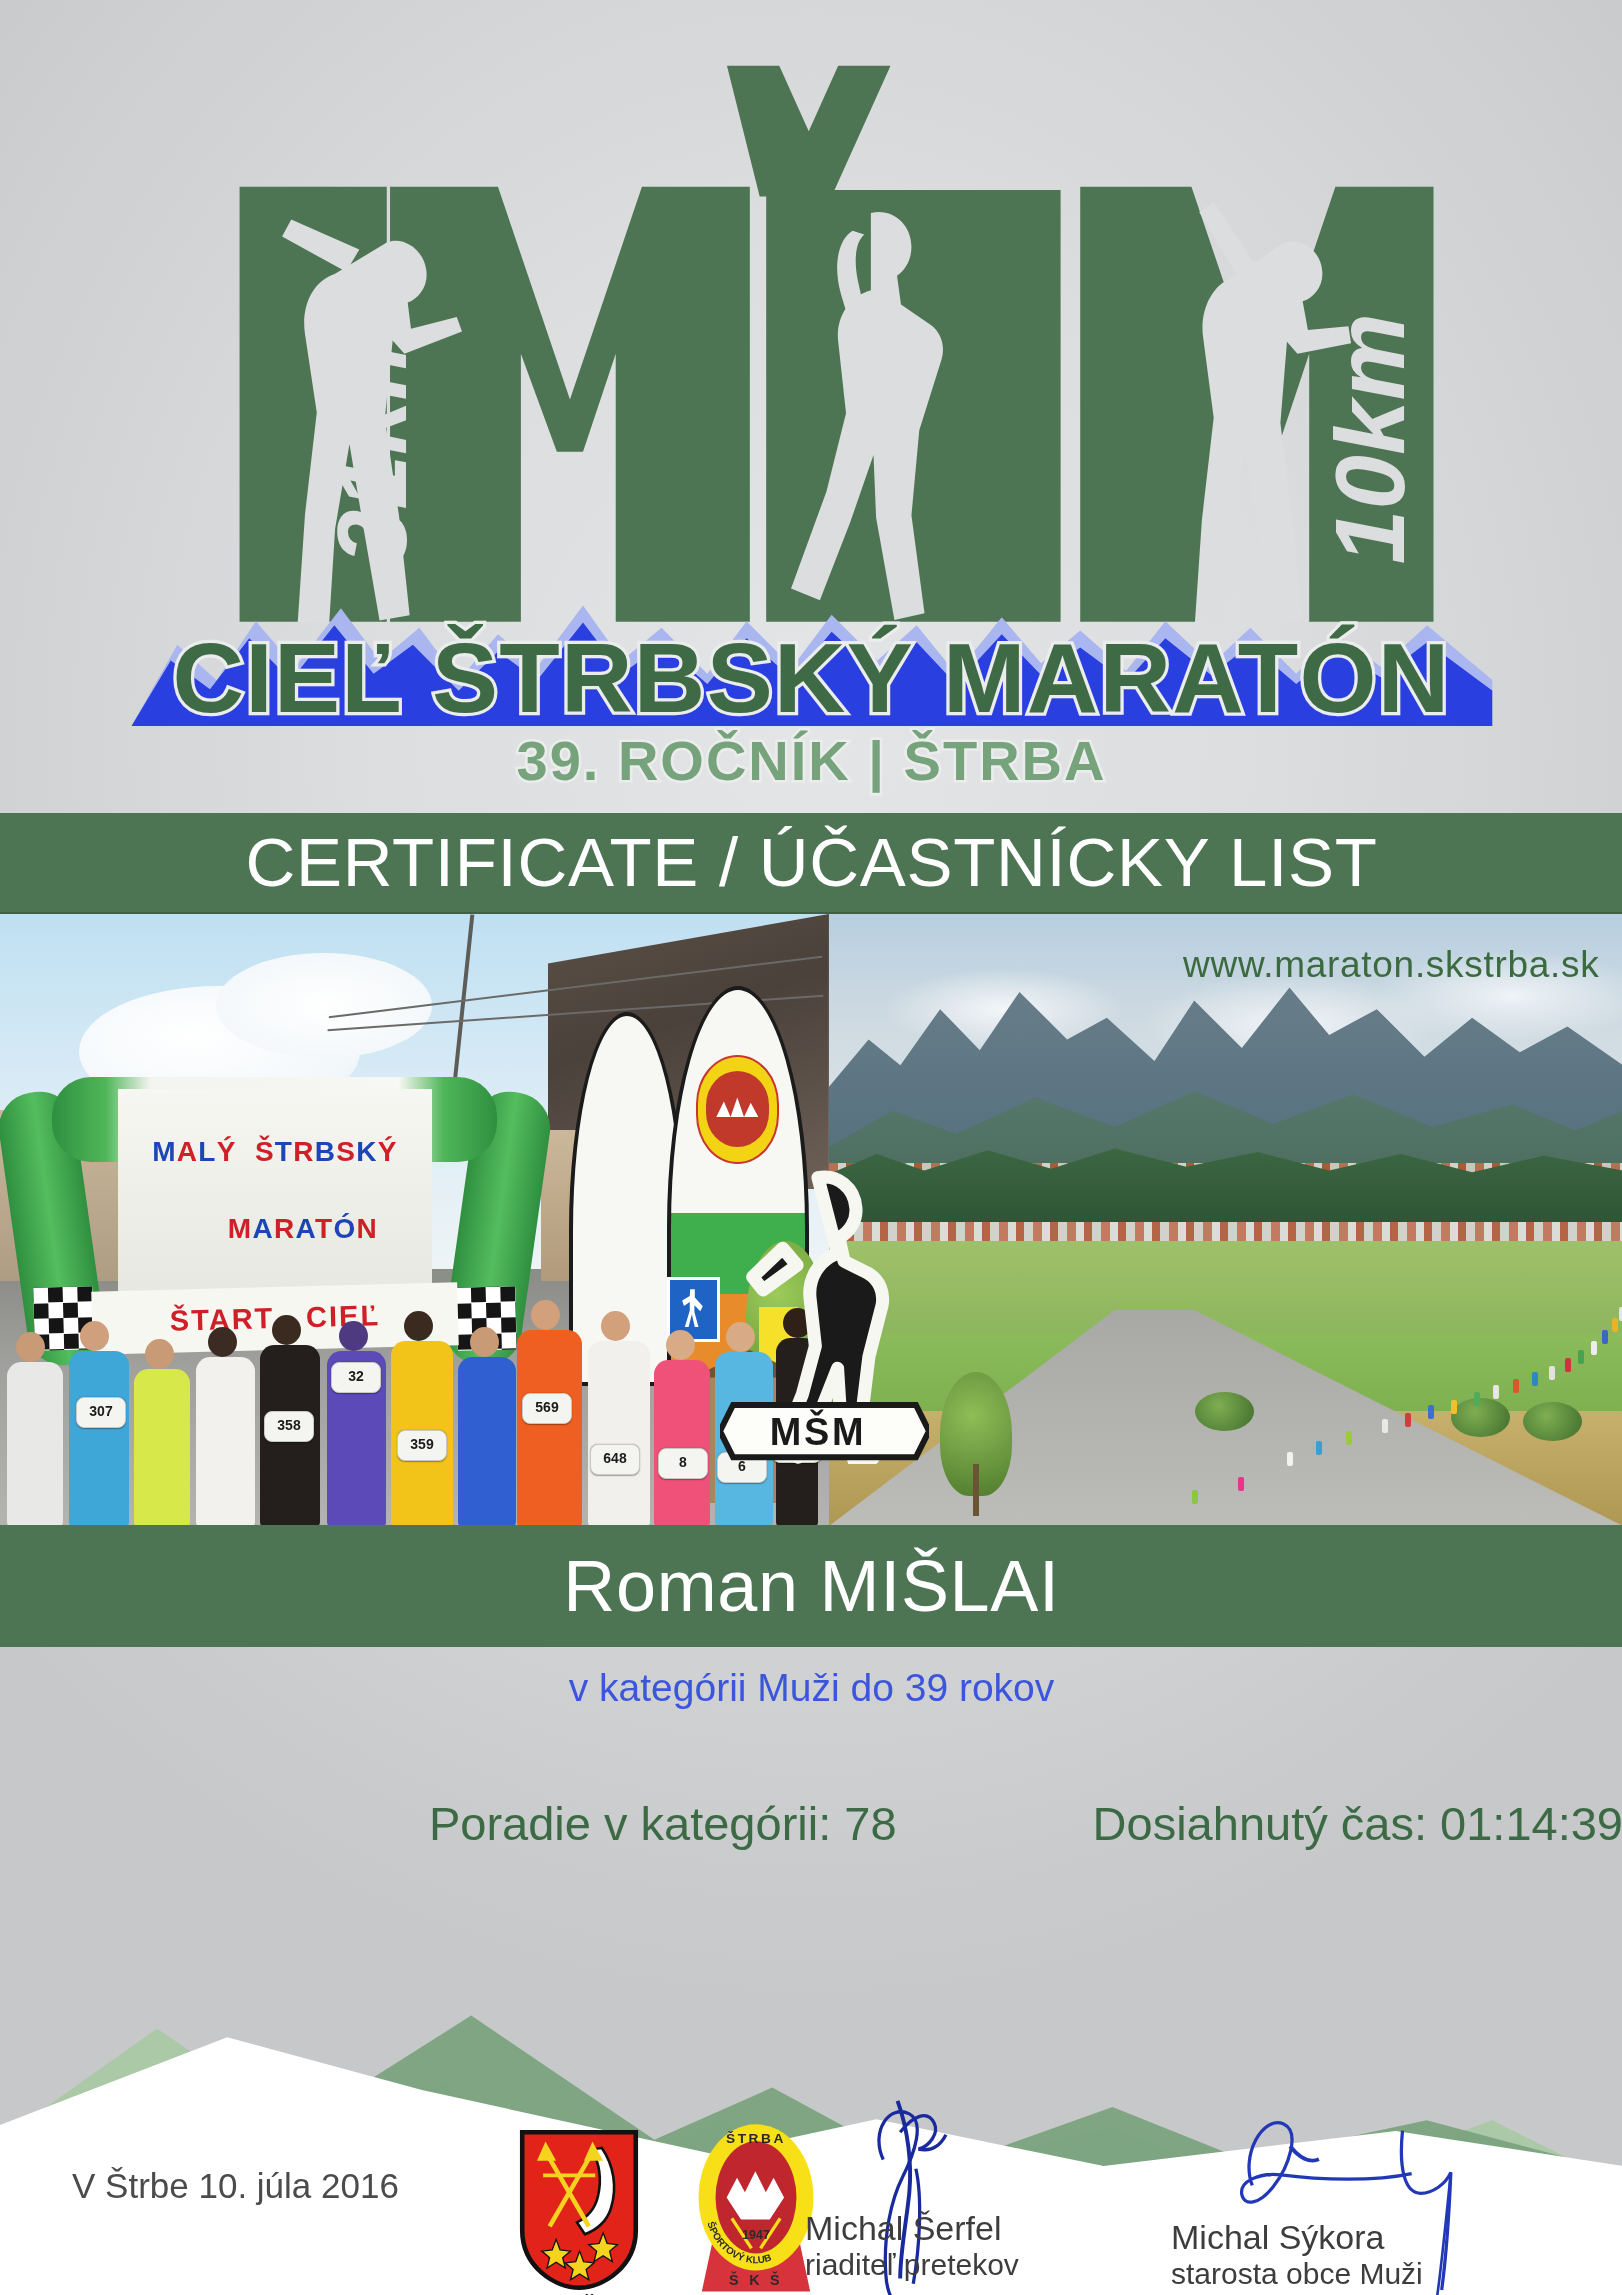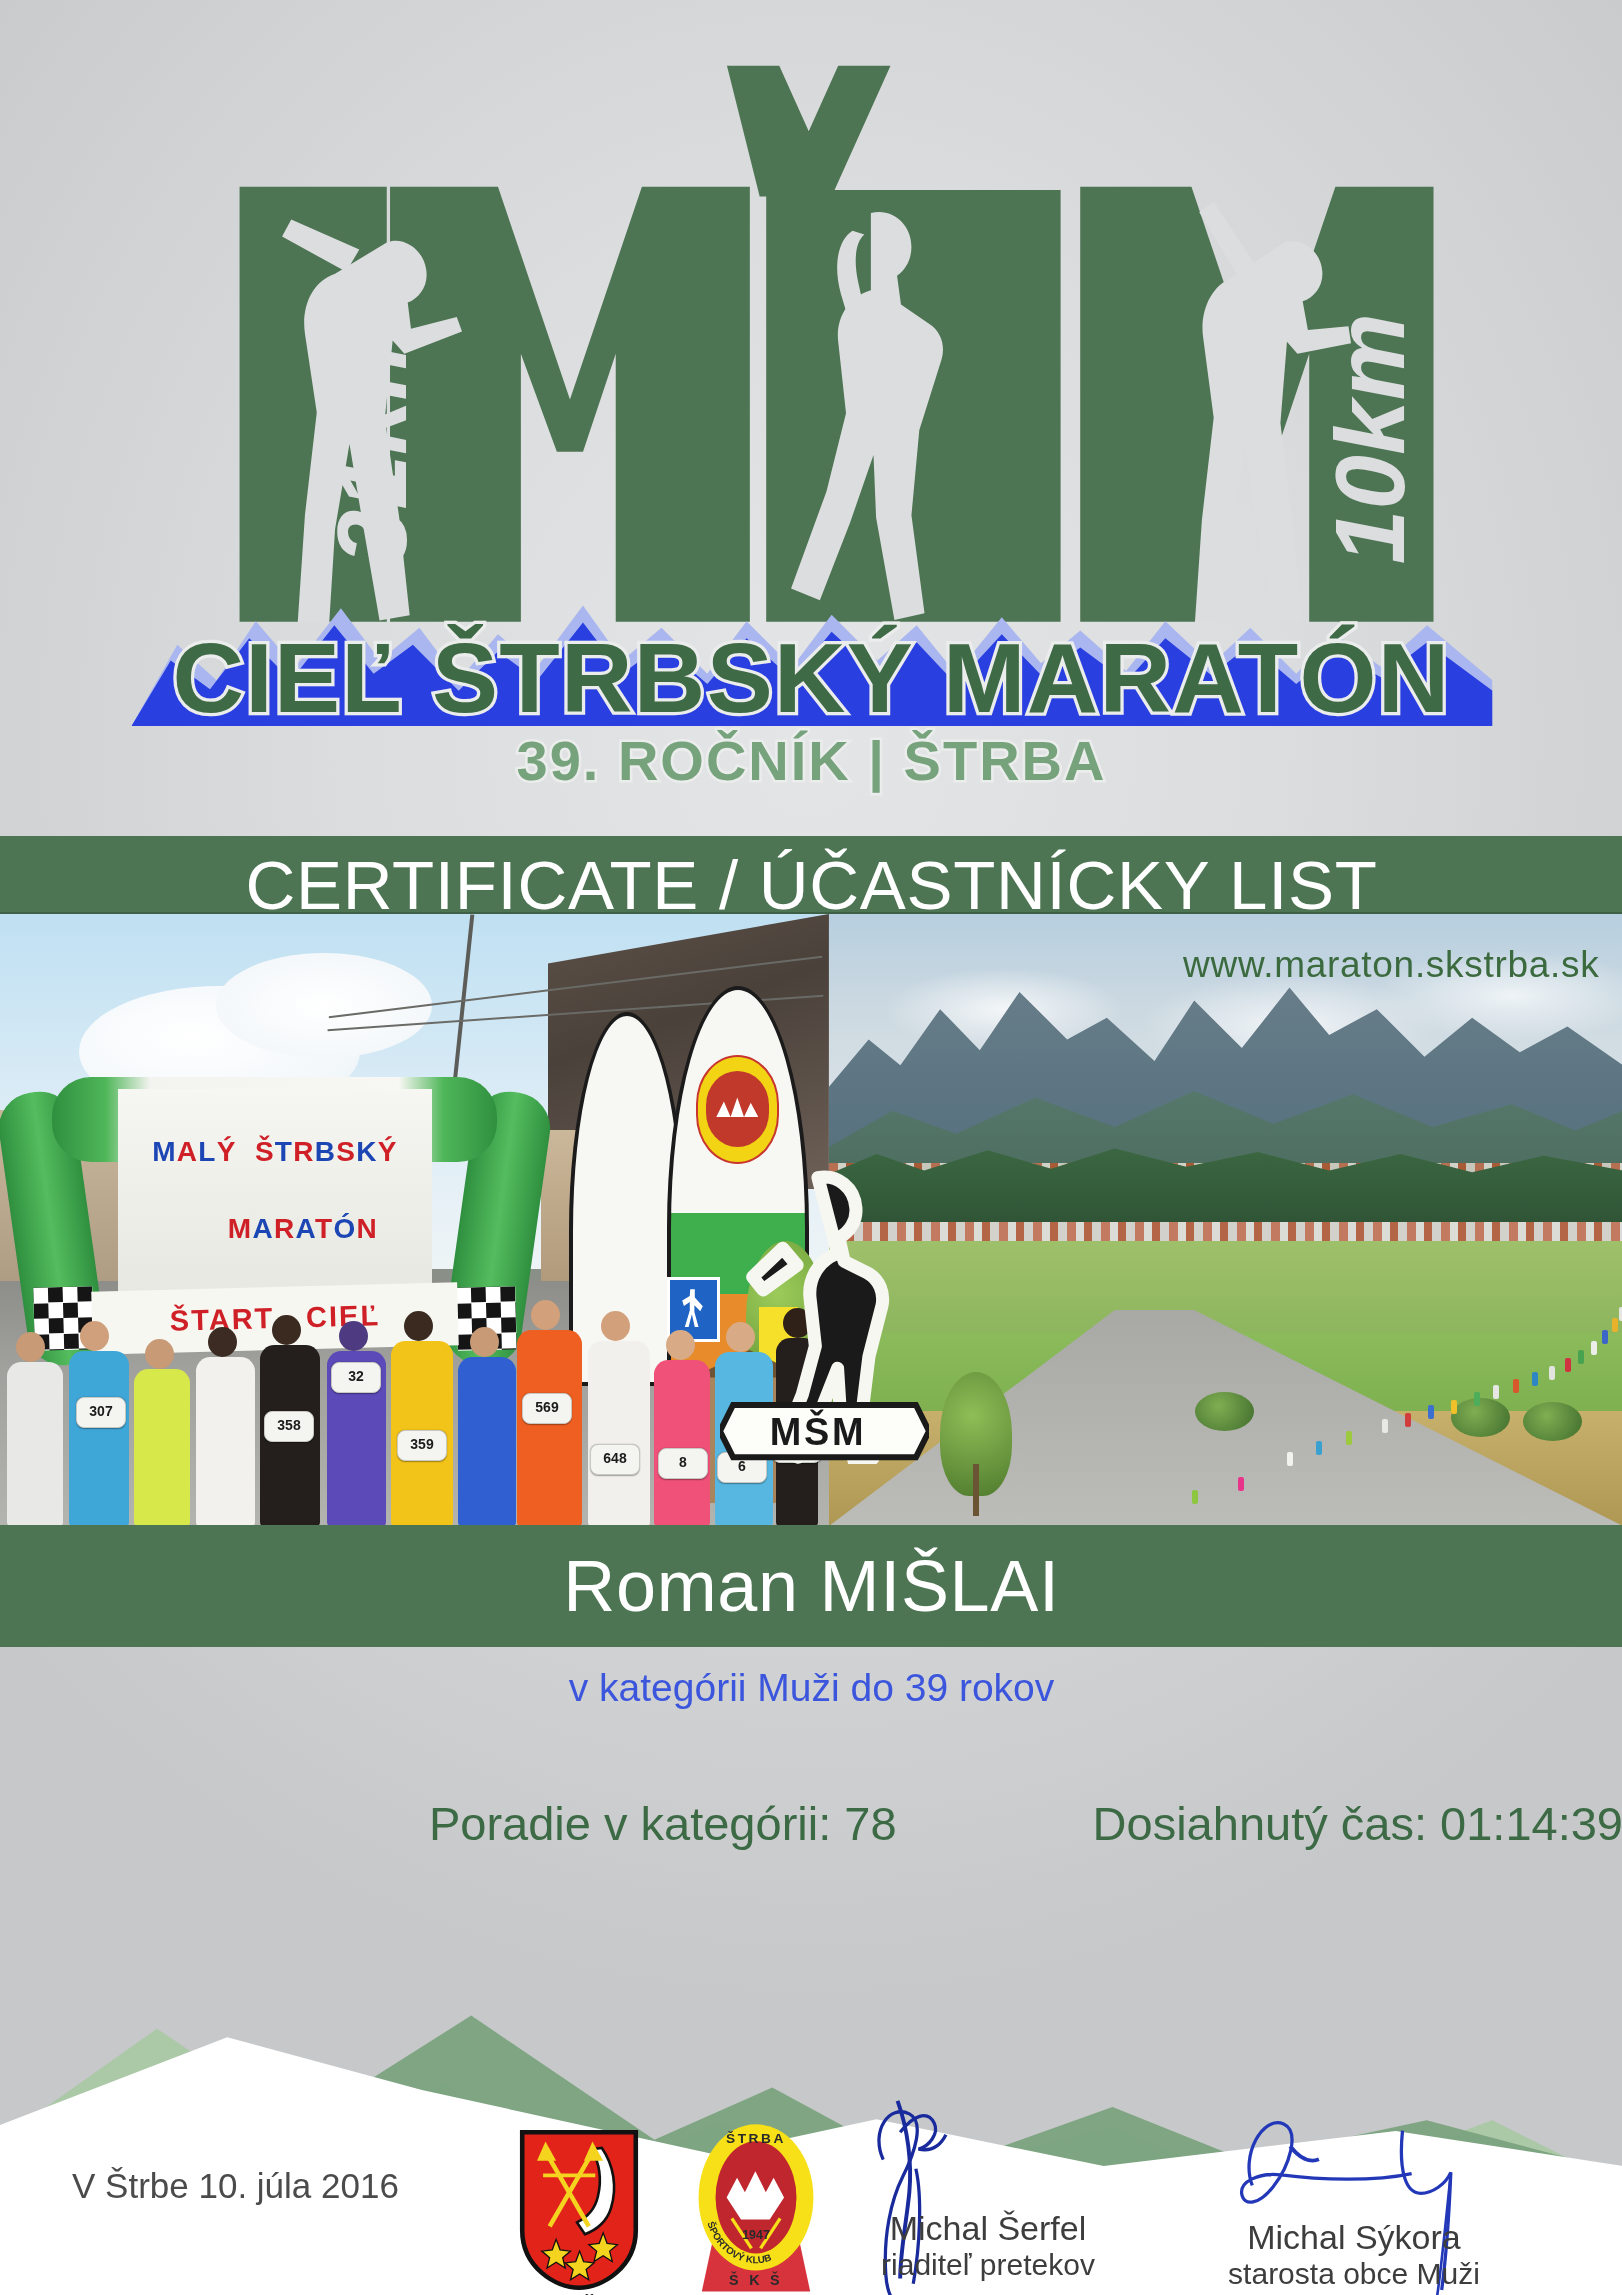--- a/index.html
+++ b/index.html
@@ -44,21 +44,21 @@
     color:#76a37c;
     -webkit-text-stroke:5.2px #ebecec;
     paint-order: stroke fill;
     line-height:1;
   }
 
   
   .cert-banner{
     position:absolute; left:0; top:813px; width:1623px; height:99px;
     background:#4d7553;
-    display:flex; align-items:center; justify-content:center;margin-top:23px;
+    display:flex; align-items:center; justify-content:center;
   }
   .cert-banner .txt{
     color:#ffffff; font-size:69px; font-weight:normal; letter-spacing:0.7px;
   }
 
   
   .photos{
     position:absolute; left:0; top:912px; width:1623px; height:612px;
     display:flex; overflow:hidden;
     border-top:2.6px solid #3e6145; border-bottom:2.6px solid #3e6145;
@@ -203,21 +203,21 @@
   .footer-mtn{position:absolute;left:0;top:1924px;width:1623px;height:327px;}
   .footer-white{position:absolute;left:0;top:2002px;width:1623px;height:293px;background:#ffffff;
        clip-path:polygon(0 42%,14% 12%,26% 30%,44% 52%,54% 40%,68% 56%,86% 44%,100% 56%,100% 100%,0 100%);}
 
   .footer-content{position:absolute;left:0;top:2087px;width:1623px;height:208px;}
   .date-txt{position:absolute;left:72px;top:79px;font-size:35px;color:#4b4b4b;}
   .emblem-obec{position:absolute;left:517px;top:41px;width:124px;height:164px;}
   .obec-label{position:absolute;left:509px;top:207px;width:141px;text-align:center;
        font-size:22px;font-weight:bold;color:#1a1a1a;}
   .emblem-sks{position:absolute;left:694px;top:33px;width:124px;height:177px;}
-  .sig-block{position:absolute;width:366px;text-align:center;}
+  .sig-block{position:absolute;width:366px;text-align:left;}
   .sig-name{font-size:34px;color:#3d3d3d;line-height:1.15;}
   .sig-role{font-size:30px;color:#3d3d3d;line-height:1.15;}
   .sig1{left:805px;top:122px;}
   .sig2{left:1171px;top:131px;}
   .sig-ink{position:absolute;}
 </style>
 </head>
 <body>
 
 <div id="cert">

